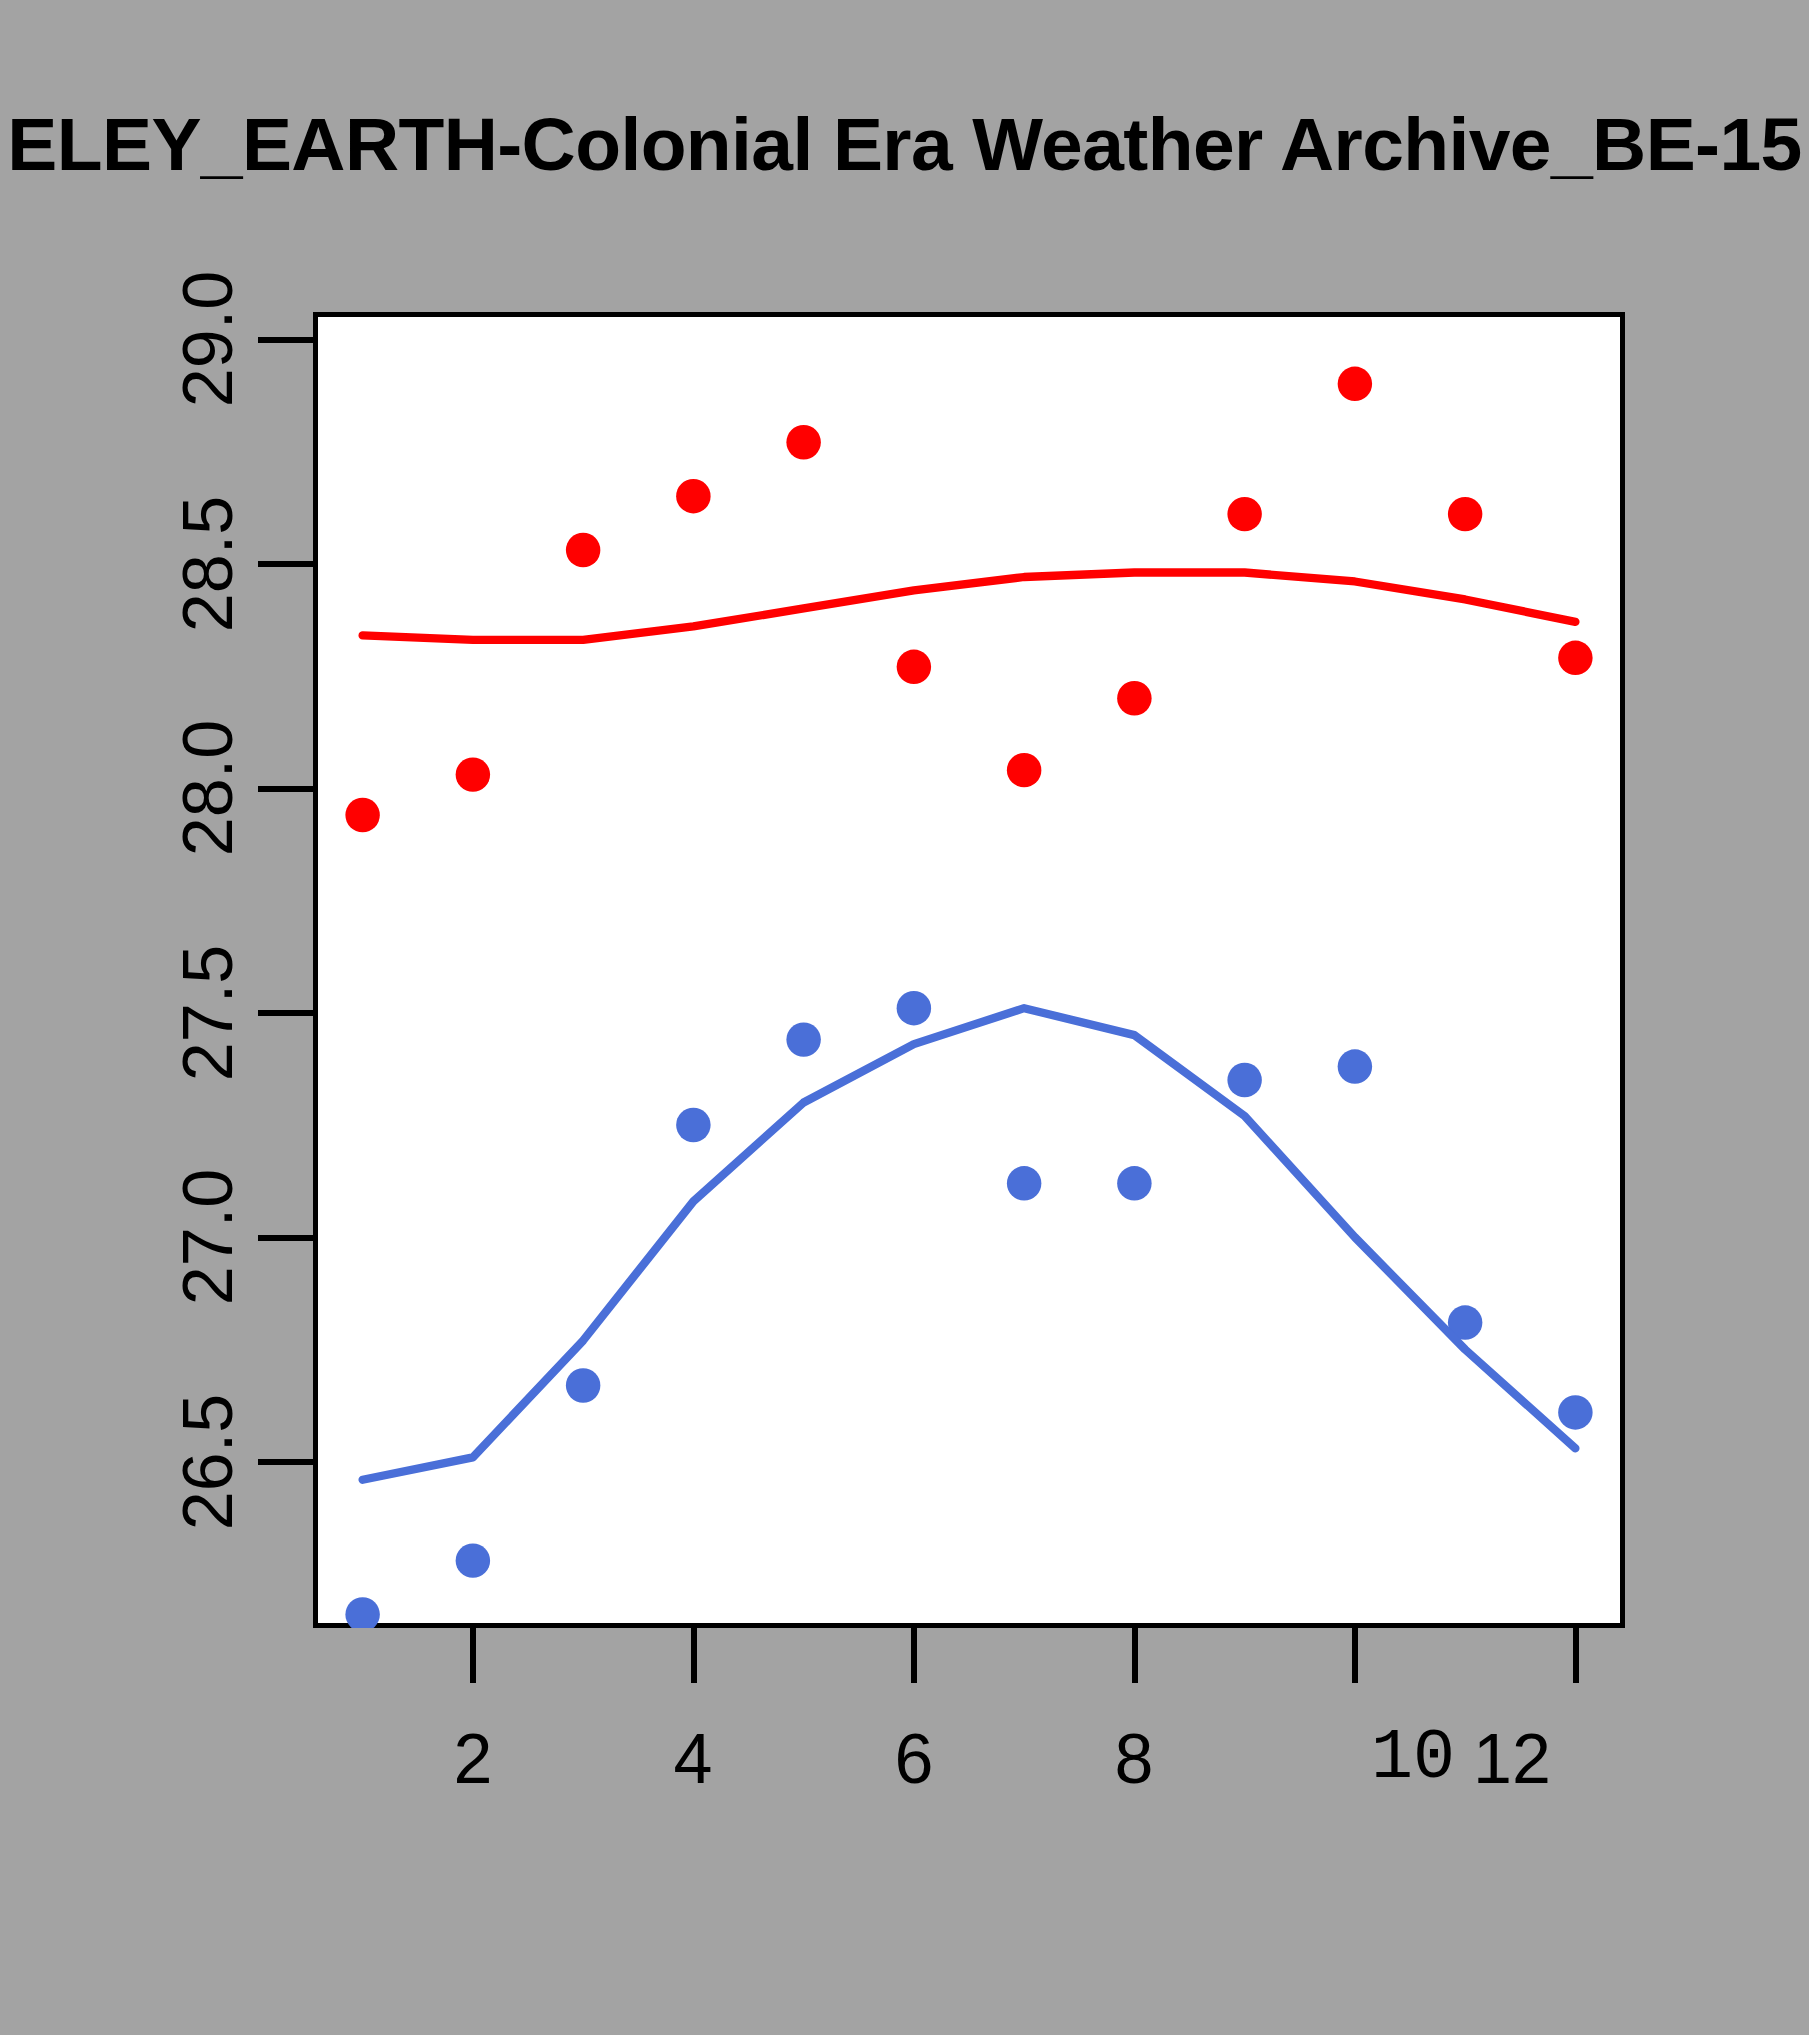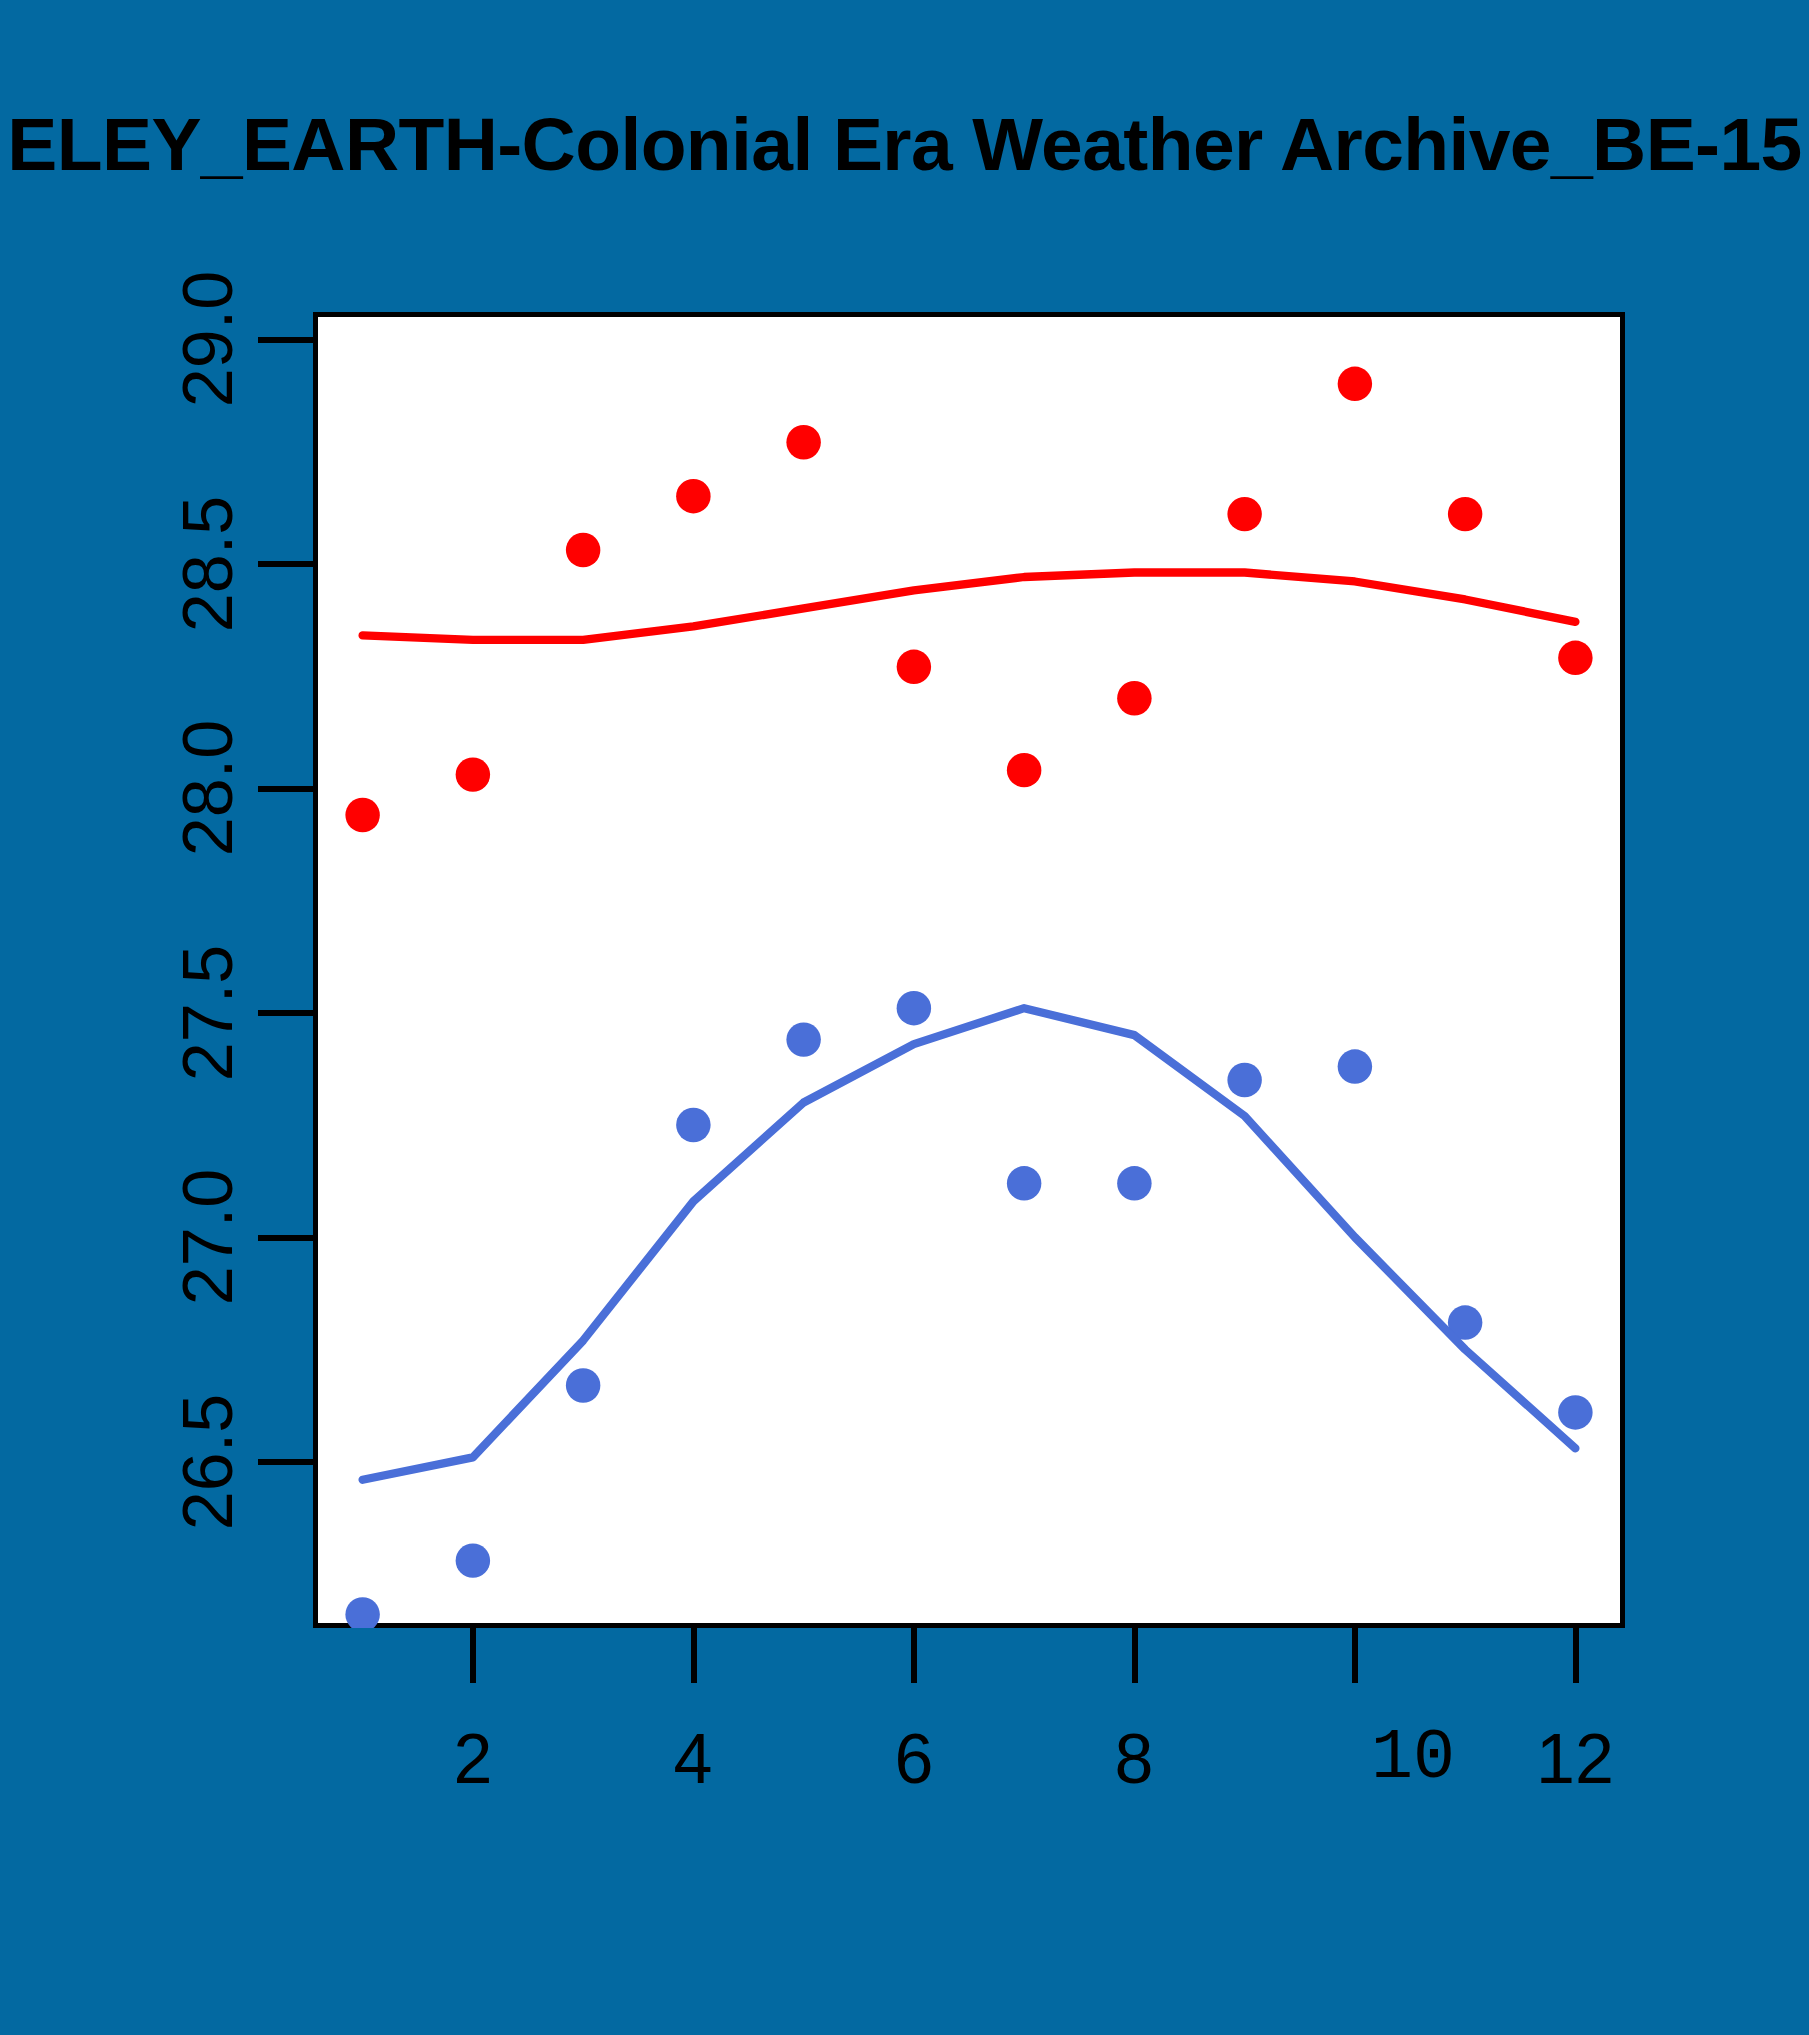--- a/index.html
+++ b/index.html
@@ -4,21 +4,21 @@
 <style>
   html, body {
     margin: 0;
     padding: 0;
     background: #ffffff;
   }
   #root {
     position: relative;
     width: 1809px;
     height: 2035px;
-    background: #0369a1;
+    background: #a3a3a3;
     font-family: "Liberation Sans", sans-serif;
     overflow: hidden;
   }
   
   #chart-title {
     position: absolute;
     left: 50%;
     top: 107px;
     transform: translateX(-50%);
     white-space: nowrap;
@@ -147,18 +147,18 @@
       <div class="xlabel" style="left: 377px; width: 192px; top: 1724px;">2</div>
       <div class="tick-line-x" style="left: 691px; top: 1628px;"></div>
       <div class="xlabel" style="left: 597px; width: 192px; top: 1724px;">4</div>
       <div class="tick-line-x" style="left: 911px; top: 1628px;"></div>
       <div class="xlabel" style="left: 818px; width: 192px; top: 1724px;">6</div>
       <div class="tick-line-x" style="left: 1132px; top: 1628px;"></div>
       <div class="xlabel" style="left: 1038px; width: 192px; top: 1724px;">8</div>
       <div class="tick-line-x" style="left: 1352px; top: 1628px;"></div>
       <div class="xlabel" style="left: 1317px; width: 192px; top: 1724px; font-family: Liberation Mono, monospace;">10</div>
       <div class="tick-line-x" style="left: 1573px; top: 1628px;"></div>
-      <div class="xlabel" style="left: 1479px; width: 192px; top: 1724px; text-align: center;">12</div>
+      <div class="xlabel" style="left: 1416px; width: 192px; top: 1724px; text-align: center;">12</div>
     </div>
 
 
 </div>
 
 
 </body></html>

